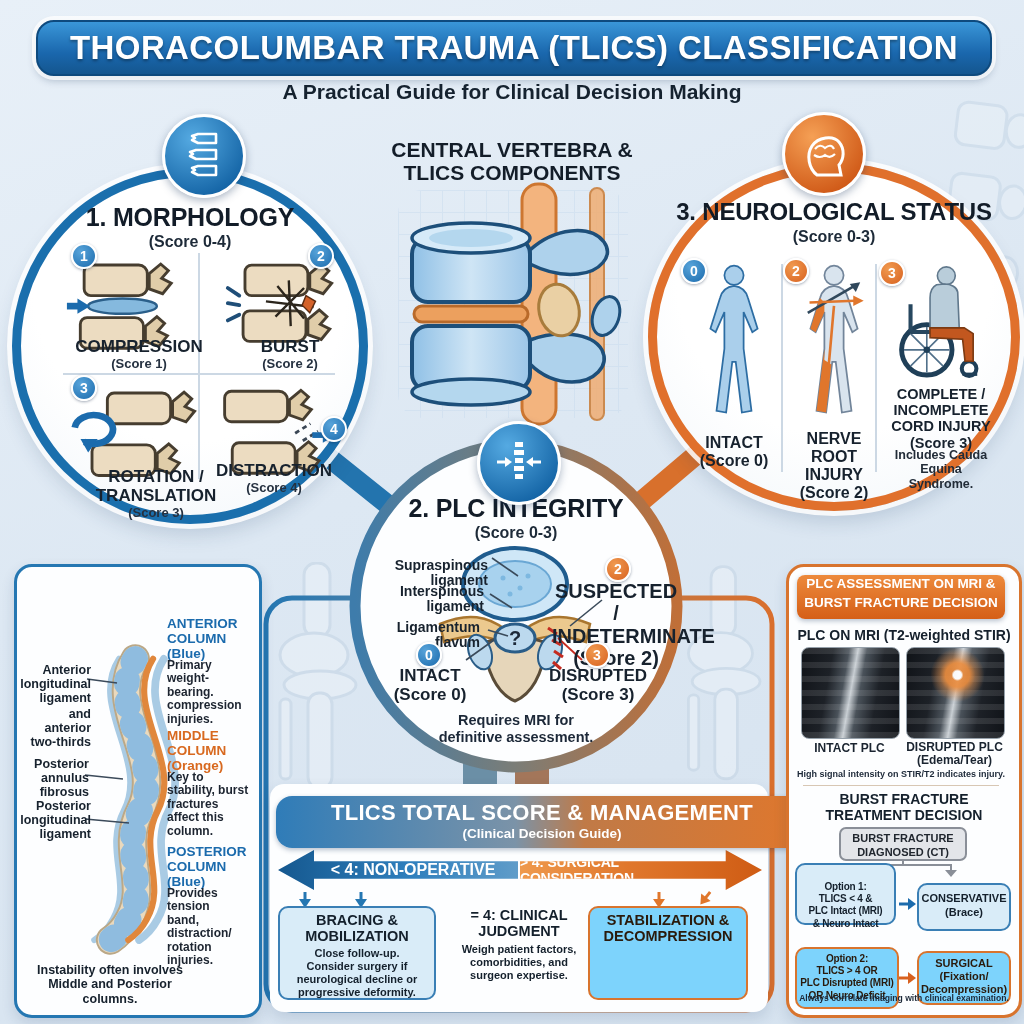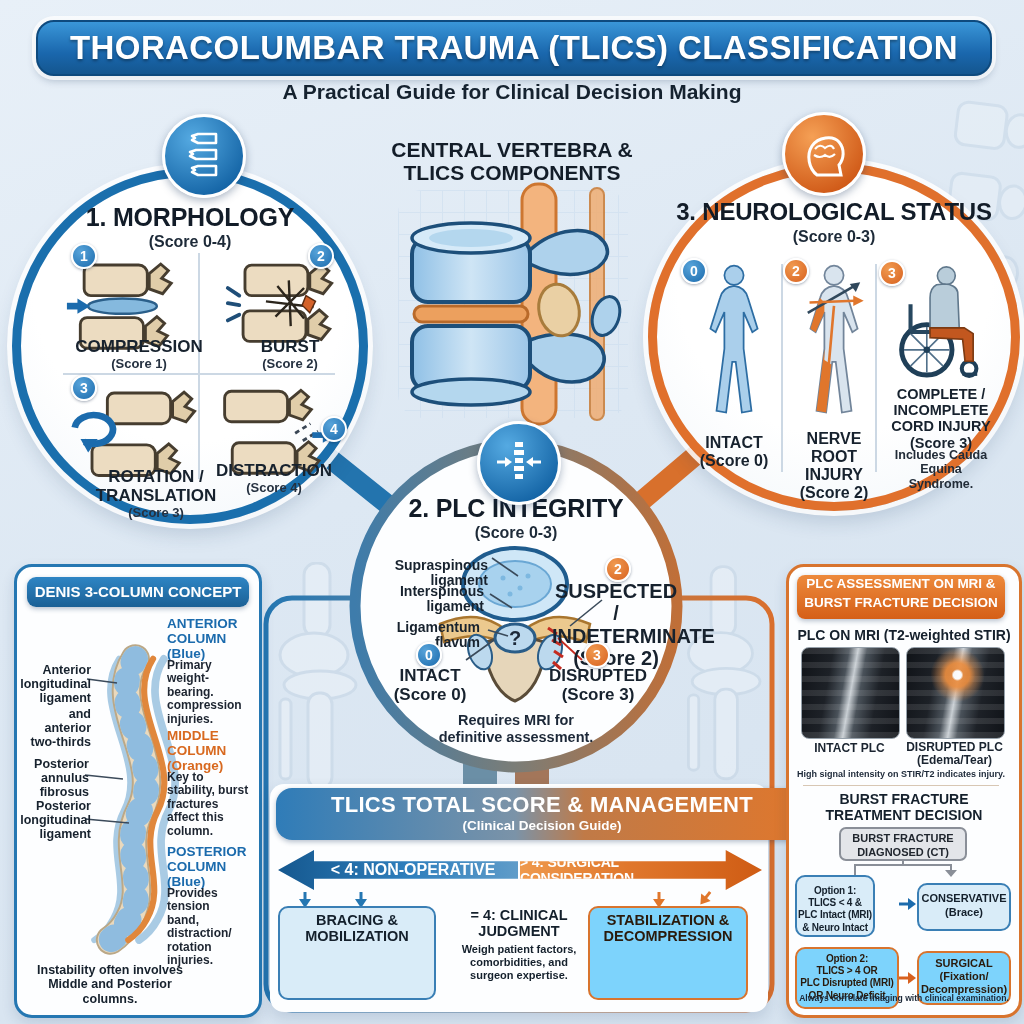--- a/index.html
+++ b/index.html
@@ -360,22 +360,20 @@
         <rect x="20" y="36" width="8" height="5" stroke="none"></rect>
         <path d="M2,24 h9" fill="none" stroke-width="3"></path>
           <path d="M10,19 l7,5 -7,5 z" stroke="none"></path>
         <path d="M46,24 h-9" fill="none" stroke-width="3"></path>
           <path d="M38,19 l-7,5 7,5 z" stroke="none"></path>
         </g>
     </svg>
   </div>
 
   <div class="panel" style="left:14px;top:564px;width:242px;height:448px;border:3px solid #2577b2">
-    <div class="phead" style="left:10px;top:10px;width:222px;height:30px;line-height:30px;font-size:15px;
-         background:linear-gradient(180deg,#2e85c4,#1b6095)">DENIS 3-COLUMN CONCEPT</div>
 
     <svg class="abs" style="left:58px;top:42px" width="112" height="384" viewBox="0 0 145 384">
       <g fill="none" stroke-linecap="round">
         <path d="M78,8 C38,70 118,140 84,205 C58,255 96,300 70,345 C62,360 52,368 46,372" stroke="#a9cbe4" stroke-width="8" transform="translate(-21,0)"></path>
         <path d="M78,8 C38,70 118,140 84,205 C58,255 96,300 70,345 C62,360 52,368 46,372" stroke="#bba887" stroke-width="38"></path>
         <path d="M78,8 C38,70 118,140 84,205 C58,255 96,300 70,345 C62,360 52,368 46,372" stroke="#ead9bd" stroke-width="33"></path>
         <path d="M78,8 C38,70 118,140 84,205 C58,255 96,300 70,345 C62,360 52,368 46,372" stroke="#8fbcdf" stroke-width="33" stroke-dasharray="5 24"></path>
         <path d="M78,8 C38,70 118,140 84,205 C58,255 96,300 70,345 C62,360 52,368 46,372" stroke="#e0873c" stroke-width="8" transform="translate(23,0)"></path>
         <path d="M78,8 C38,70 118,140 84,205 C58,255 96,300 70,345 C62,360 52,368 46,372" stroke="#a9cbe4" stroke-width="10" transform="translate(37,0)"></path>
       </g>
@@ -423,21 +421,21 @@
 distraction/
 rotation
 injuries.</div>
 
     <div class="abs ctr pre b" style="left:8px;top:396px;width:170px;font-size:12.5px;line-height:1.15;color:#15202c">Instability often involves
 Middle and Posterior
 columns.</div>
   </div>
 
   <div class="panel" style="left:270px;top:784px;width:498px;height:228px;border-radius:14px">
-    <div class="phead" style="left:6px;top:4px;width:532px;height:52px;border-radius:16px;
+    <div class="phead" style="left:6px;top:12px;width:532px;height:52px;border-radius:16px;
          background:linear-gradient(90deg,#2f7cb8 0%,#7b93a8 45%,#c07a47 58%,#e0772c 100%)">
       <div style="font-size:22px;line-height:1.2;margin-top:4px;letter-spacing:.3px">TLICS TOTAL SCORE &amp; MANAGEMENT</div>
       <div style="font-size:13.5px">(Clinical Decision Guide)</div>
     </div>
 
     <div class="arrowL" style="left:8px;top:66px;width:240px;height:40px;font-size:16px;padding-left:30px;box-sizing:border-box">
       <span>&lt; 4: NON-OPERATIVE</span>
     </div>
     <div class="arrowR" style="left:250px;top:66px;width:242px;height:40px;font-size:14px;letter-spacing:-.2px;padding-right:30px;box-sizing:border-box">
       <span>&gt; 4: SURGICAL CONSIDERATION</span>
@@ -456,20 +454,24 @@
         <path d="M1,7 L13,7 L7,16 Z" fill="#e0772c"></path>
       </svg>
     <svg class="abs" style="left:428px;top:106px;transform:rotate(38deg)" width="14" height="17">
       <path d="M7,0 V8" stroke="#e0772c" stroke-width="3"></path>
         <path d="M1,7 L13,7 L7,16 Z" fill="#e0772c"></path>
       </svg>
 
     <div class="bluebox" style="left:8px;top:122px;width:158px;height:94px;padding-top:5px">
       <div class="pre" style="font-size:14.5px;line-height:1.1">BRACING &amp;
 MOBILIZATION</div>
+      <div class="pre" style="font-size:11px;line-height:1.18;margin-top:2px">Close follow-up.
+Consider surgery if
+neurological decline or
+progressive deformity.</div>
     </div>
     <div class="abs ctr" style="left:185px;top:124px;width:128px;color:#14202c">
       <div class="pre b" style="font-size:14.5px;line-height:1.1">= 4: CLINICAL
 JUDGMENT</div>
       <div class="pre b" style="font-size:11px;line-height:1.18;margin-top:3px">Weigh patient factors,
 comorbidities, and
 surgeon expertise.</div>
     </div>
     <div class="orangebox" style="left:318px;top:122px;width:160px;height:94px;padding-top:5px">
       <div class="pre" style="font-size:14.5px;line-height:1.1">STABILIZATION &amp;
@@ -491,21 +493,21 @@
     <div class="abs" style="left:14px;top:218px;width:196px;height:1px;background:#d8c7b4"></div>
 
     <div class="abs ctr pre b" style="left:0;top:224px;width:100%;font-size:14px;line-height:1.15;color:#14202c">BURST FRACTURE
 TREATMENT DECISION</div>
     <div class="graybox pre" style="left:50px;top:260px;width:128px;height:34px;font-size:11px;line-height:1.3;padding-top:2px">BURST FRACTURE
 DIAGNOSED (CT)</div>
     <svg class="abs" style="left:50px;top:294px" width="128" height="16">
       <path d="M64,0 v4 H16 v11 M64,4 H112 v5" fill="none" stroke="#8a8f98" stroke-width="2"></path>
       <polygon points="106,9 118,9 112,16" fill="#8a8f98"></polygon>
     </svg>
-    <div class="bluebox pre" style="left:6px;top:308px;width:80px;height:62px;font-size:10px;line-height:1.22;padding-top:8px;letter-spacing:-.2px">Option 1:
+    <div class="bluebox pre" style="left:6px;top:296px;width:101px;height:62px;font-size:10px;line-height:1.22;padding-top:16px;letter-spacing:-.2px">Option 1:
 TLICS &lt; 4 &amp;
 PLC Intact (MRI)
 &amp; Neuro Intact</div>
     <svg class="abs" style="left:110px;top:330px" width="18" height="14">
       <path d="M0,7 H10" stroke="#1b6bad" stroke-width="3"></path>
         <polygon points="9,1 17,7 9,13" fill="#1b6bad"></polygon>
       </svg>
     <div class="bluebox pre" style="left:128px;top:316px;width:94px;height:48px;font-size:11px;line-height:1.25;padding-top:7px">CONSERVATIVE
 (Brace)</div>
 

